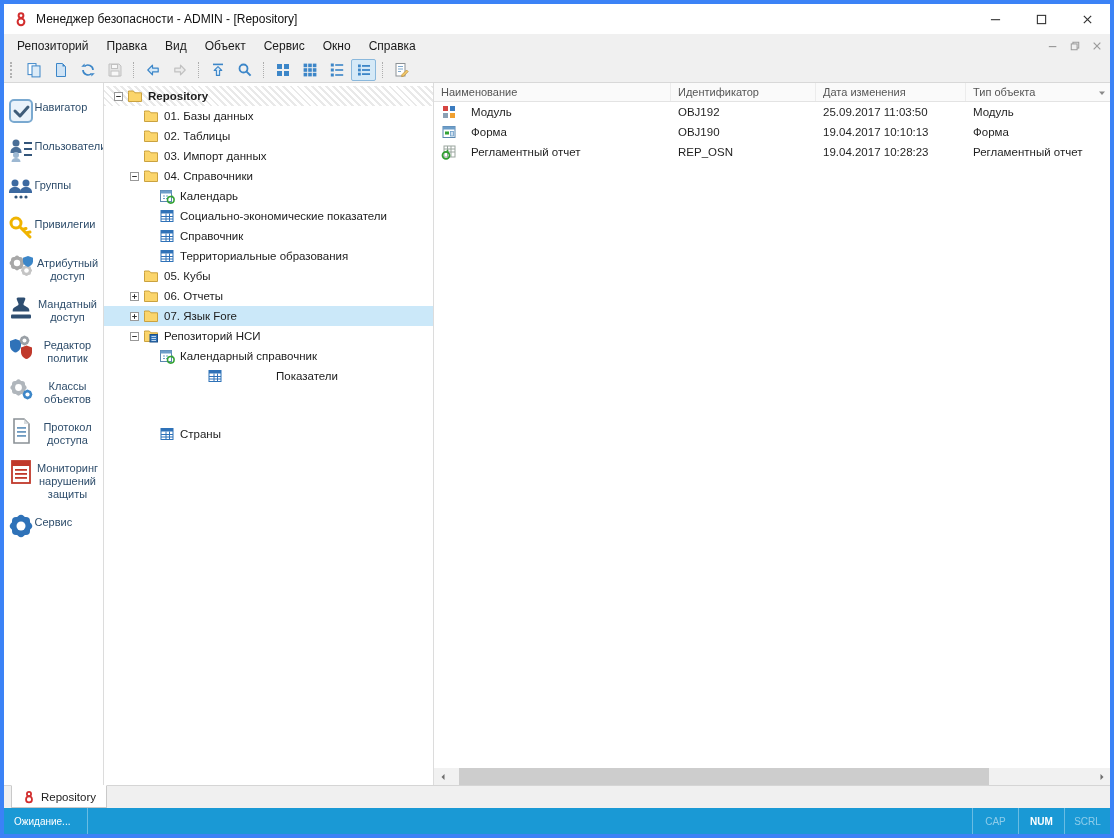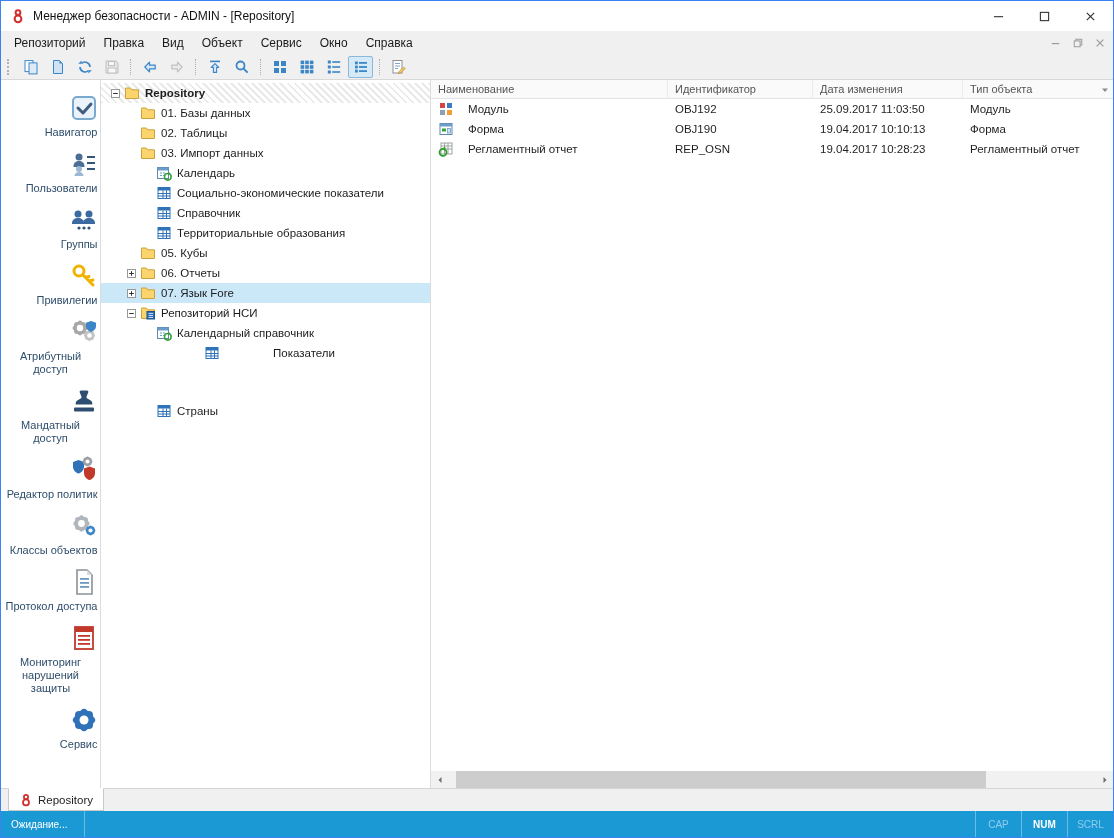--- a/index.html
+++ b/index.html
@@ -1,18 +1,18 @@
 <!DOCTYPE html>
 <html style="--statusbar: #1a99d5; --sel: #cbe8f9; --tbsel: #d5e9f7;"><head>
 <meta charset="utf-8">
 <style>
   *{box-sizing:border-box;margin:0;padding:0;}
   html,body{width:1114px;height:838px;}
   body{font-family:"Liberation Sans",sans-serif;font-size:12px;color:#1a1a1a;background:#fff;overflow:hidden;}
-  .app{width:1114px;height:838px;display:flex;flex-direction:column;border:1px solid #3b82f6;background:#fff;}
+  .app{width:1114px;height:838px;display:flex;flex-direction:column;border:4px solid #3b82f6;background:#fff;}
   .spacer{flex:1;}
   .ic{display:inline-block;line-height:0;flex:0 0 auto;}
   .ic svg{width:100%;height:100%;display:block;}
   .ic8{width:8px;height:8px}.ic10{width:10px;height:10px}.ic12{width:11px;height:11px}
   .ic14{width:14px;height:14px}.ic16{width:16px;height:16px}.ic28{width:28px;height:28px}
 
   
   .titlebar{height:30px;display:flex;align-items:center;padding-left:9px;background:#fff;gap:7px;flex:0 0 auto;}
   .title{font-size:12px;color:#111;}
   .win-controls{display:flex;height:100%;}
@@ -32,21 +32,21 @@
   .tb-btn{width:25px;height:22px;display:grid;place-items:center;border:1px solid transparent;border-radius:2px;margin:0 1px;}
   .tb-btn.sel{background:var(--tbsel,#d5e9f7);border-color:#8ab8dc;}
   .tb-btn.dis{opacity:.55;}
   .tb-sep{width:0;height:16px;border-left:1px dotted #adadad;margin:0 5px;}
 
   
   .main{flex:1;display:flex;min-height:0;background:#fff;}
 
   
   .sidebar{width:100px;border-right:1px solid #dcdcdc;display:flex;flex-direction:column;align-items:center;padding-top:9px;overflow:hidden;background:#fff;flex:0 0 auto;}
-  .side-item{width:98px;display:flex;flex-direction:column;align-items:flex-end;padding:5px 2px 6px;}
+  .side-item{width:98px;display:flex;flex-direction:row;align-items:flex-start;padding:5px 2px 6px;}
   .side-lbl{font-size:11px;line-height:13px;color:#2e4d6b;text-align:center;margin-top:4px;}
 
   
   .tree-panel{width:330px;border-right:1px solid #dcdcdc;overflow:hidden;padding-top:3px;flex:0 0 auto;background:#fff;}
   .tree-row{height:20px;display:flex;align-items:center;font-size:11.5px;color:#1c1c1c;}
   .tree-row.sel{background:var(--sel,#cbe8f9);}
   .tree-row.root{background:repeating-linear-gradient(45deg,#e9e9e9 0 2px,rgba(0,0,0,0) 2px 5px);}
   .expander{width:9px;height:9px;margin-right:4px;flex:0 0 auto;}
   .expander svg{width:9px;height:9px;display:block;}
   .tree-row .ic16{margin-right:5px;}
@@ -471,20 +471,34 @@
           </div>
           <div class="tree-row" style="padding-left: 26px;">
             <span class="expander"></span>
             <span class="ic ic16">
               <svg viewBox="0 0 16 16">
                 <path d="M1.5 4.5V3h4.8l1.6 1.8H14.5v8.7H1.5z" fill="#fbd56b" stroke="#caa23f"></path>
               </svg>
             </span>
             <span class="tree-lbl">03. Импорт данных</span>
           </div>
+          <div class="tree-row" style="padding-left: 26px;">
+            <span class="expander">
+              <svg viewBox="0 0 9 9">
+                <rect x=".5" y=".5" width="8" height="8" fill="#fff" stroke="#999"></rect>
+                <path d="M2.2 4.5h4.6" stroke="#333" stroke-width="1"></path>
+              </svg>
+            </span>
+            <span class="ic ic16">
+              <svg viewBox="0 0 16 16">
+                <path d="M1.5 4.5V3h4.8l1.6 1.8H14.5v8.7H1.5z" fill="#fbd56b" stroke="#caa23f"></path>
+              </svg>
+            </span>
+            <span class="tree-lbl">04. Справочники</span>
+          </div>
           <div class="tree-row" style="padding-left: 42px;">
             <span class="expander"></span>
             <span class="ic ic16">
               <svg viewBox="0 0 16 16">
                 <rect x="1.5" y="2.5" width="11" height="11" fill="#fff" stroke="#5b87b0"></rect>
                 <rect x="1.5" y="2.5" width="11" height="3" fill="#6d9ec9"></rect>
                 <path d="M4 8h2M7 8h2M4 10.5h2M7 10.5h2" stroke="#6d9ec9"></path>
                 <circle cx="11.8" cy="11.8" r="3.3" fill="none" stroke="#35a335" stroke-width="1.6"></circle>
                 <path d="M11.8 8.4l1.8-1.2.2 2.4z" fill="#35a335"></path>
               </svg>

